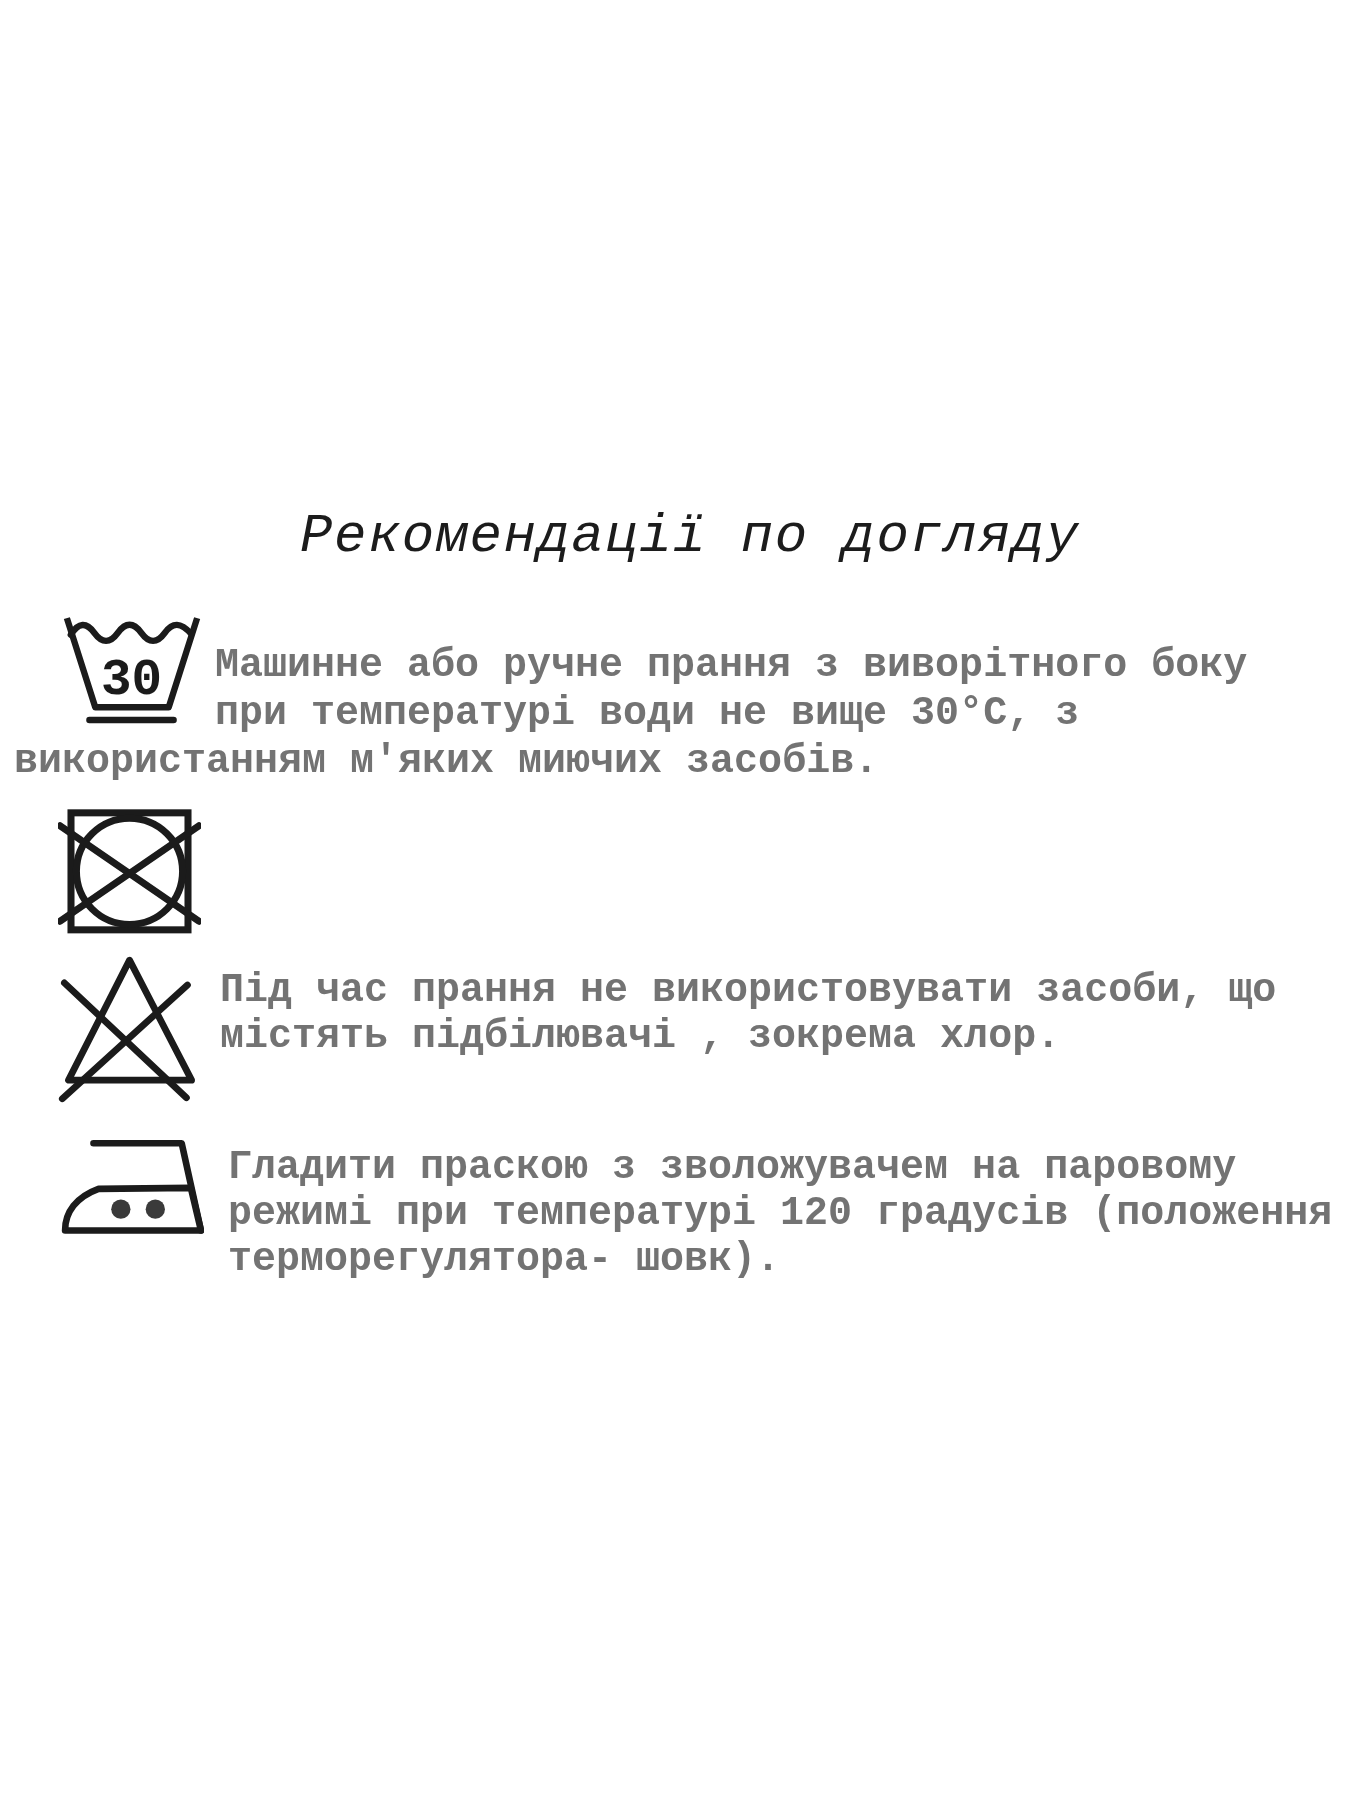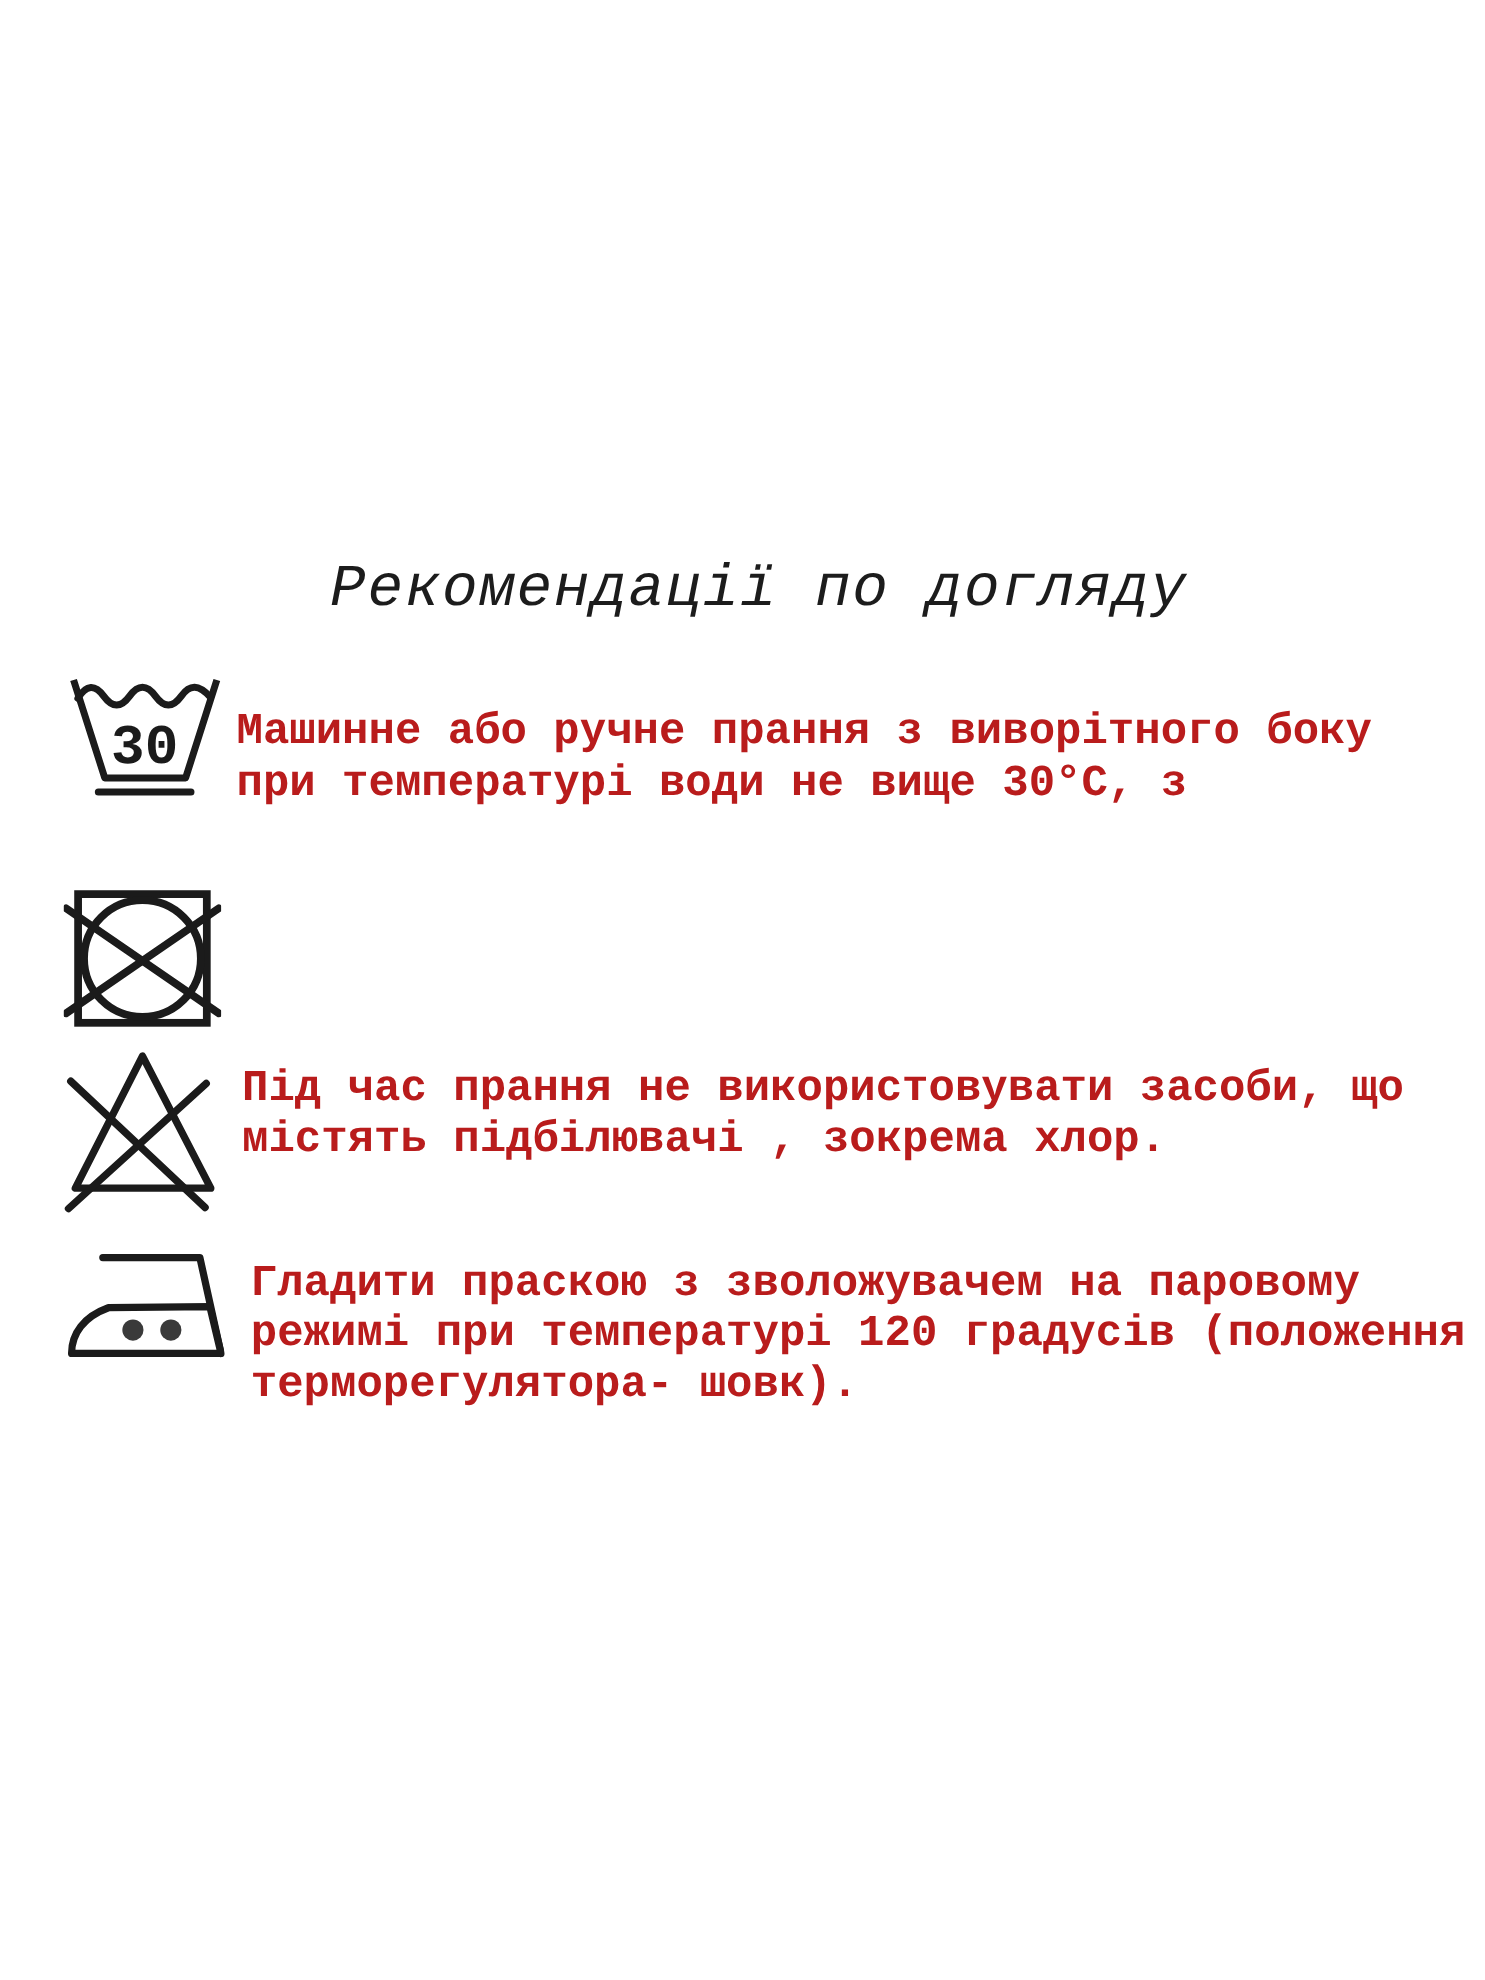--- a/index.html
+++ b/index.html
@@ -32,21 +32,21 @@
     letter-spacing: 1.5px;
     color: #1c1c1c;
     white-space: pre;
   }
   .line {
     position: absolute;
     font-size: 40px;
     font-weight: 700;
     line-height: 48px;
     white-space: pre;
-    color: #b91c1c;
+    color: #737373;
   }
   .icon {
     position: absolute;
   }
   .icon svg {
     display: block;
     width: 100%;
     height: 100%;
   }
   .stroke {
@@ -71,20 +71,21 @@
   <div class="icon" style="left:61px; top:614px; width:142px; height:116px;text-decoration:underline;">
     <svg viewBox="0 0 145 118" xmlns="http://www.w3.org/2000/svg">
       <path class="stroke" stroke-linejoin="round" d="M6,4 L35,95 L110,95 L139,4"></path>
       <path class="stroke" stroke-linecap="round" d="M10,21 C18,8 26,8 34,19 C42,30 50,30 58,19 C66,8 74,8 82,19 C90,30 98,30 106,19 C114,8 122,8 133,20"></path>
       <text class="wash-num" x="72" y="81" text-anchor="middle">30</text>
       <line class="stroke" x1="29" y1="108" x2="115" y2="108" stroke-width="8" stroke-linecap="round"></line>
     </svg>
   </div>
   <div class="line" style="left:215px; top:642px;">Машинне або ручне прання з виворітного боку</div>
   <div class="line" style="left:215px; top:690px;">при температурі води не вище 30°С, з</div>
+  <div class="line" style="left:14px; top:738px;">використанням м'яких миючих засобів.</div>
 
   <div class="icon" style="left:58px; top:804px; width:143px; height:139px;">
     <svg viewBox="0 0 132 128" xmlns="http://www.w3.org/2000/svg">
       <rect class="stroke" x="12" y="8" width="108" height="108" stroke-width="7"></rect>
       <circle class="stroke" cx="66" cy="62" r="49" stroke-width="7"></circle>
       <line class="stroke" x1="2" y1="20" x2="130" y2="108" stroke-width="7" stroke-linecap="round"></line>
       <line class="stroke" x1="130" y1="20" x2="2" y2="108" stroke-width="7" stroke-linecap="round"></line>
     </svg>
   </div>
 

